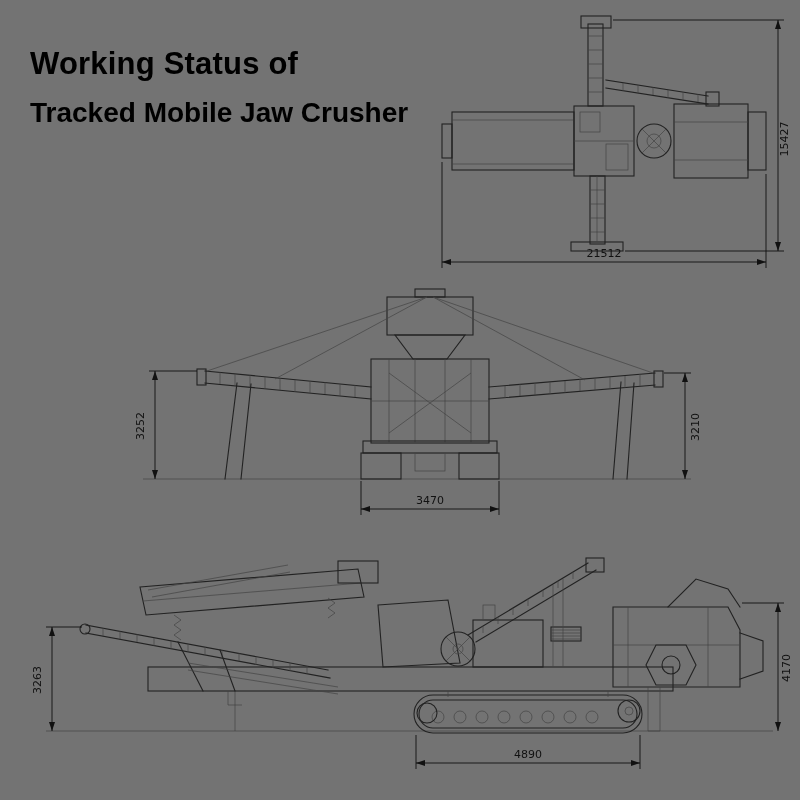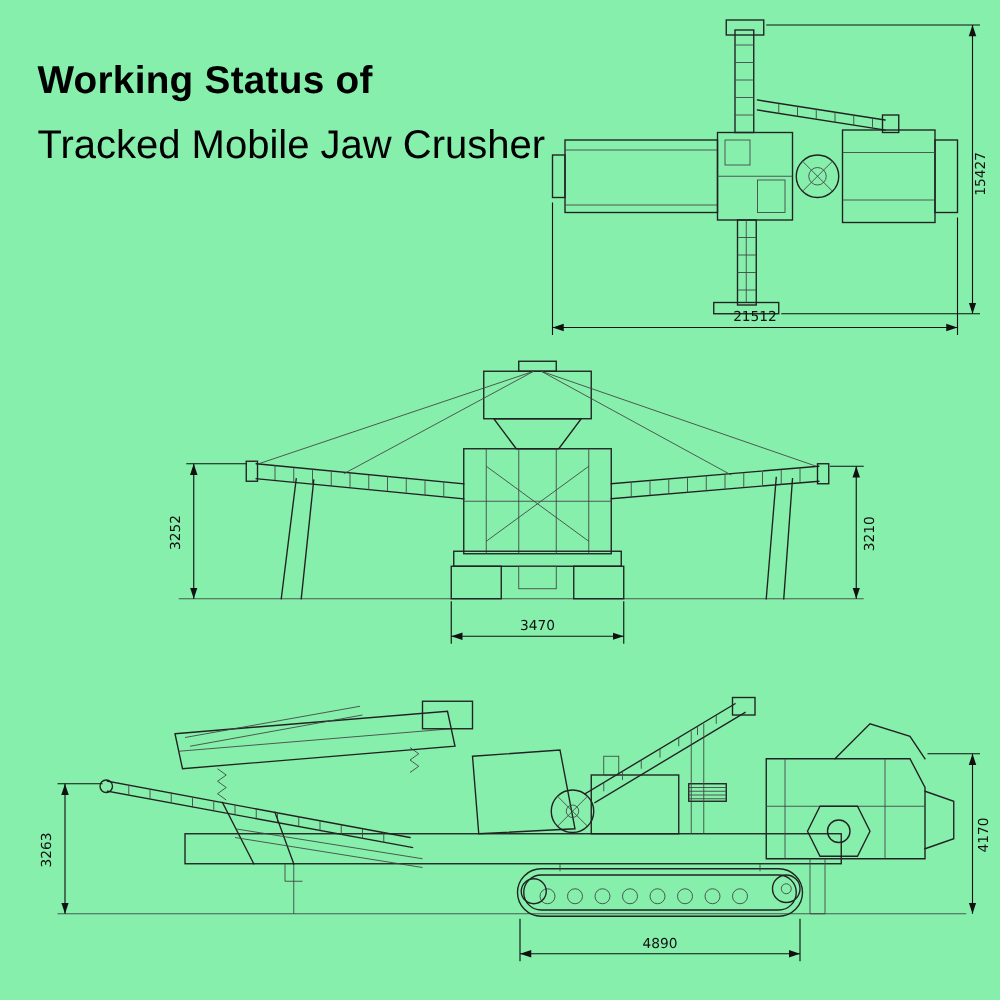--- a/index.html
+++ b/index.html
@@ -3,24 +3,24 @@
 <meta charset="utf-8">
 <style>
   * { margin:0; padding:0; box-sizing:border-box; }
   html,body { width:800px; height:800px; }
   body {
     background:#ffffff;
     font-family:"Liberation Sans", sans-serif;
     position:relative;
     overflow:hidden;
   }
-  .canvas { position:absolute; inset:0; background:#86efac; }
+  .canvas { position:absolute; inset:0; background:#737373; }
   .title-block { position:absolute; left:30px; top:46px; color:#000; }
   .title-line1 { font-size:31px; font-weight:bold; letter-spacing:0.2px; margin-bottom:15px; }
-  .title-line2 { font-size:32px; font-weight:normal; margin-bottom:18px; }
+  .title-line2 { font-size:28px; font-weight:bold; margin-bottom:18px; }
   .title-line3 { font-size:24px; font-weight:bold; }
   svg.view { position:absolute; overflow:visible; }
   .tv { left:438px; top:12px; }
   .fv { left:115px; top:283px; }
   .sv { left:28px; top:545px; }
   .ln   { stroke:#222; fill:none; stroke-width:1.1; stroke-linecap:square; }
   .thin { stroke:#444; fill:none; stroke-width:0.7; }
   .dim  { stroke:#111; fill:none; stroke-width:0.9; }
   .dim-text { font-size:11px; fill:#111; font-family:"DejaVu Sans", sans-serif; }
 </style>

